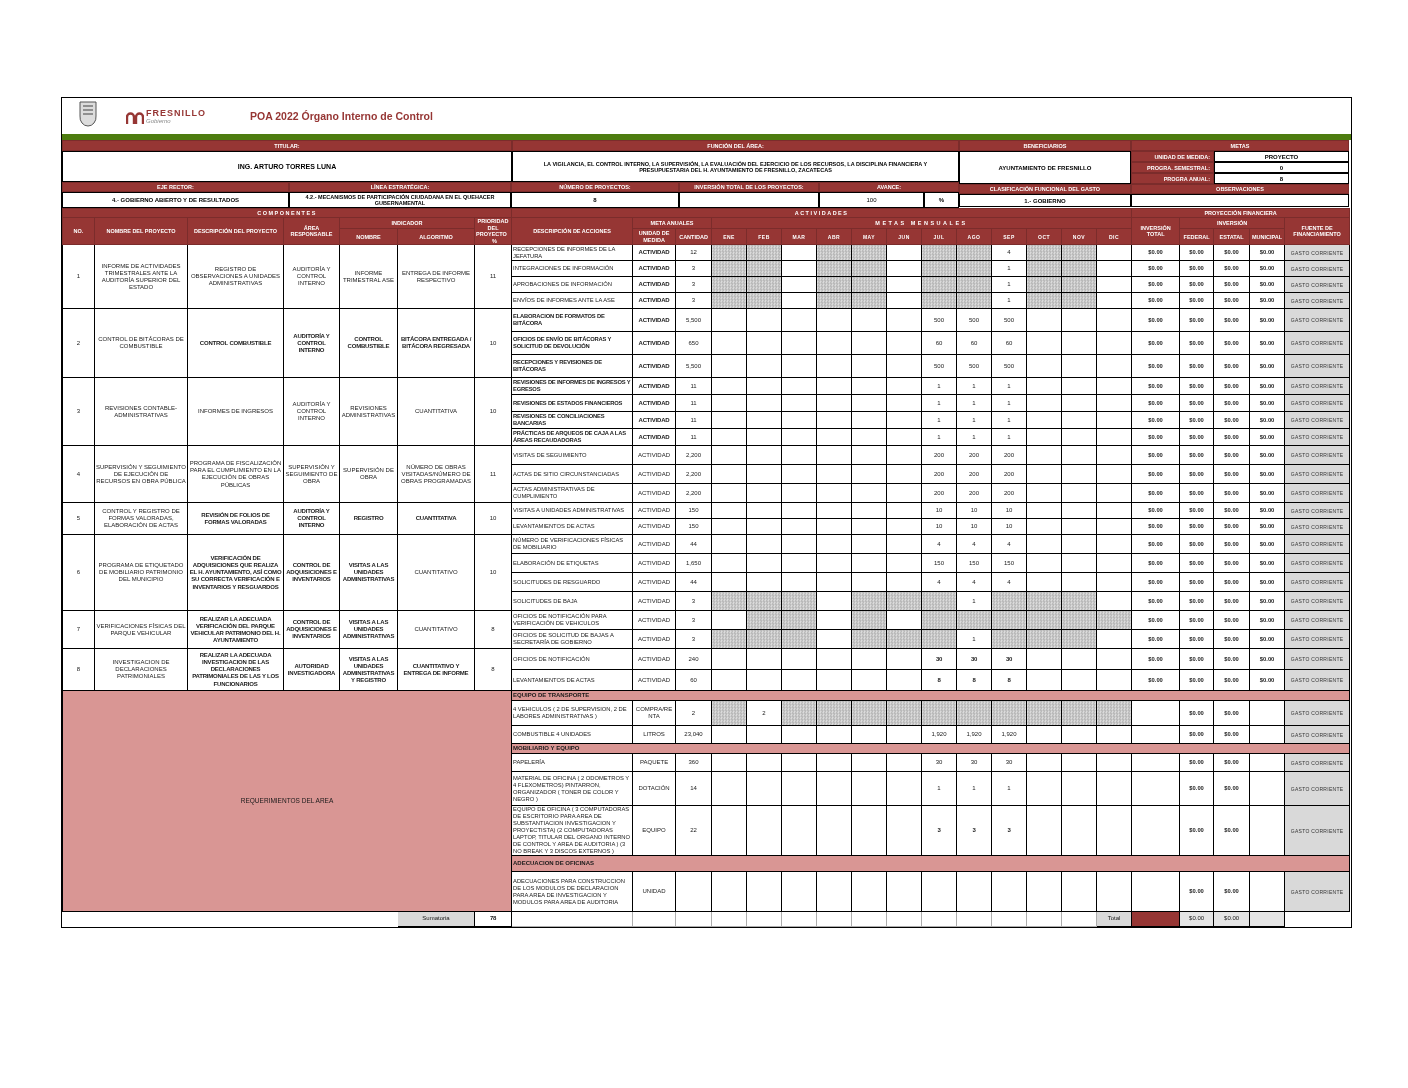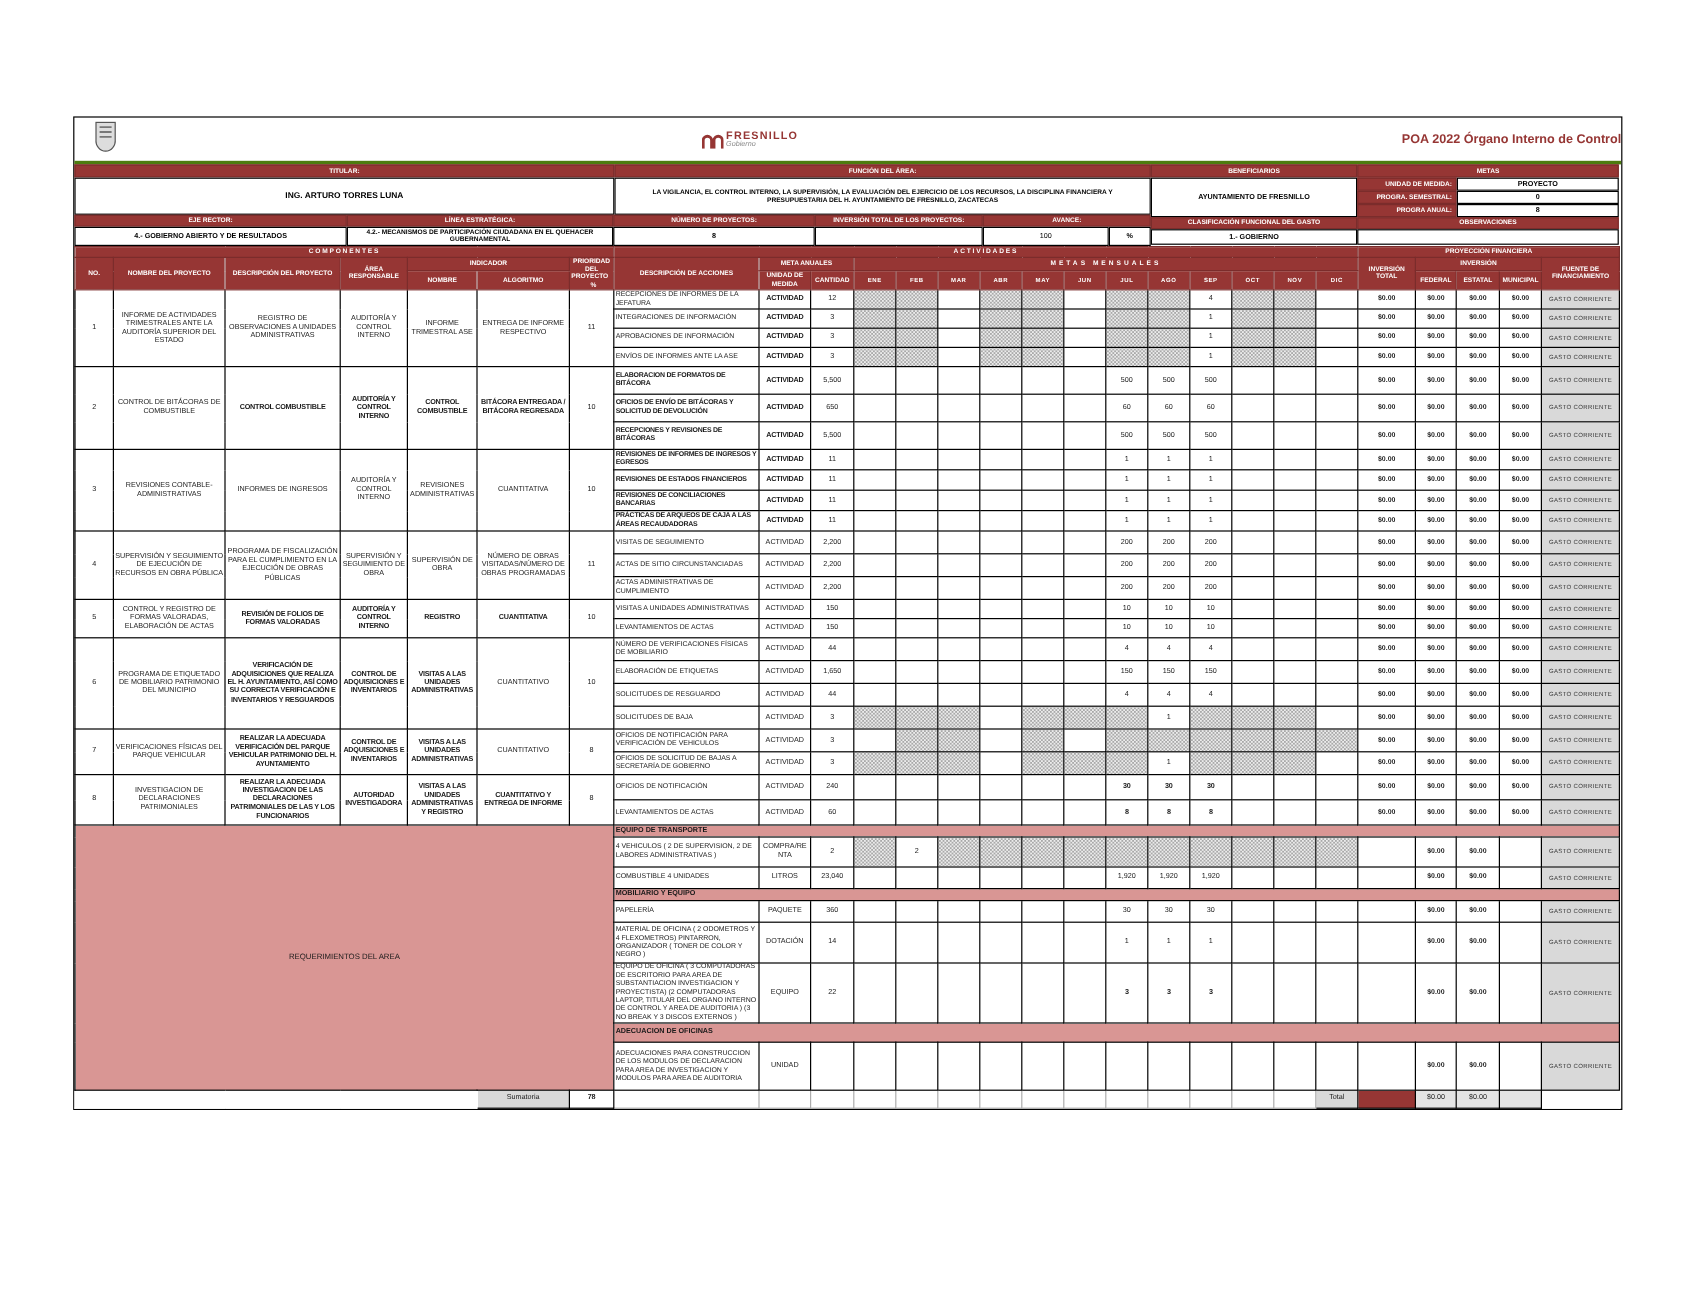--- a/index.html
+++ b/index.html
@@ -1,21 +1,21 @@
 <!DOCTYPE html>
 <html><head>
 <meta charset="utf-8">
 <style>
   html,body{margin:0;padding:0;background:#fff;}
   .page{position:relative;width:1408px;height:1088px;background:#fff;font-family:"Liberation Sans",sans-serif;overflow:hidden;}
   .main-title{position:absolute;top:26px;left:0;width:100%;text-align:center;font-size:31px;font-weight:bold;color:#7f7f7f;letter-spacing:-0.5px;}
   .sheet{position:absolute;left:61px;top:97px;width:1289px;border:1px solid #000;background:#fff;}
 
   
-  .logobar{height:36px;display:flex;align-items:center;gap:10px;padding-left:16px;border-bottom:3px solid #4d7c0f;justify-content:space-between;}
+  .logobar{height:36px;display:flex;align-items:center;gap:28px;padding-left:16px;border-bottom:6px solid #4d7c0f;}
   .fresnillo-logo{display:flex;align-items:flex-end;gap:2px;}
   .fres-text{color:#963634;font-weight:bold;font-size:9px;letter-spacing:1px;}
   .fres-sub{color:#8a8a8a;font-style:italic;font-size:6px;}
   .poa-title{color:#963634;font-weight:bold;font-size:10.5px;margin-left:16px;}
 
   
   .info{display:flex;width:1287px;}
   .icol{display:flex;flex-direction:column;}
   .irow{display:flex;}
   .mh{background:#963634;color:#fff;font-size:5.5px;font-weight:bold;display:flex;align-items:center;justify-content:center;border:1px solid #7b2c2b;box-sizing:border-box;text-align:center;}

